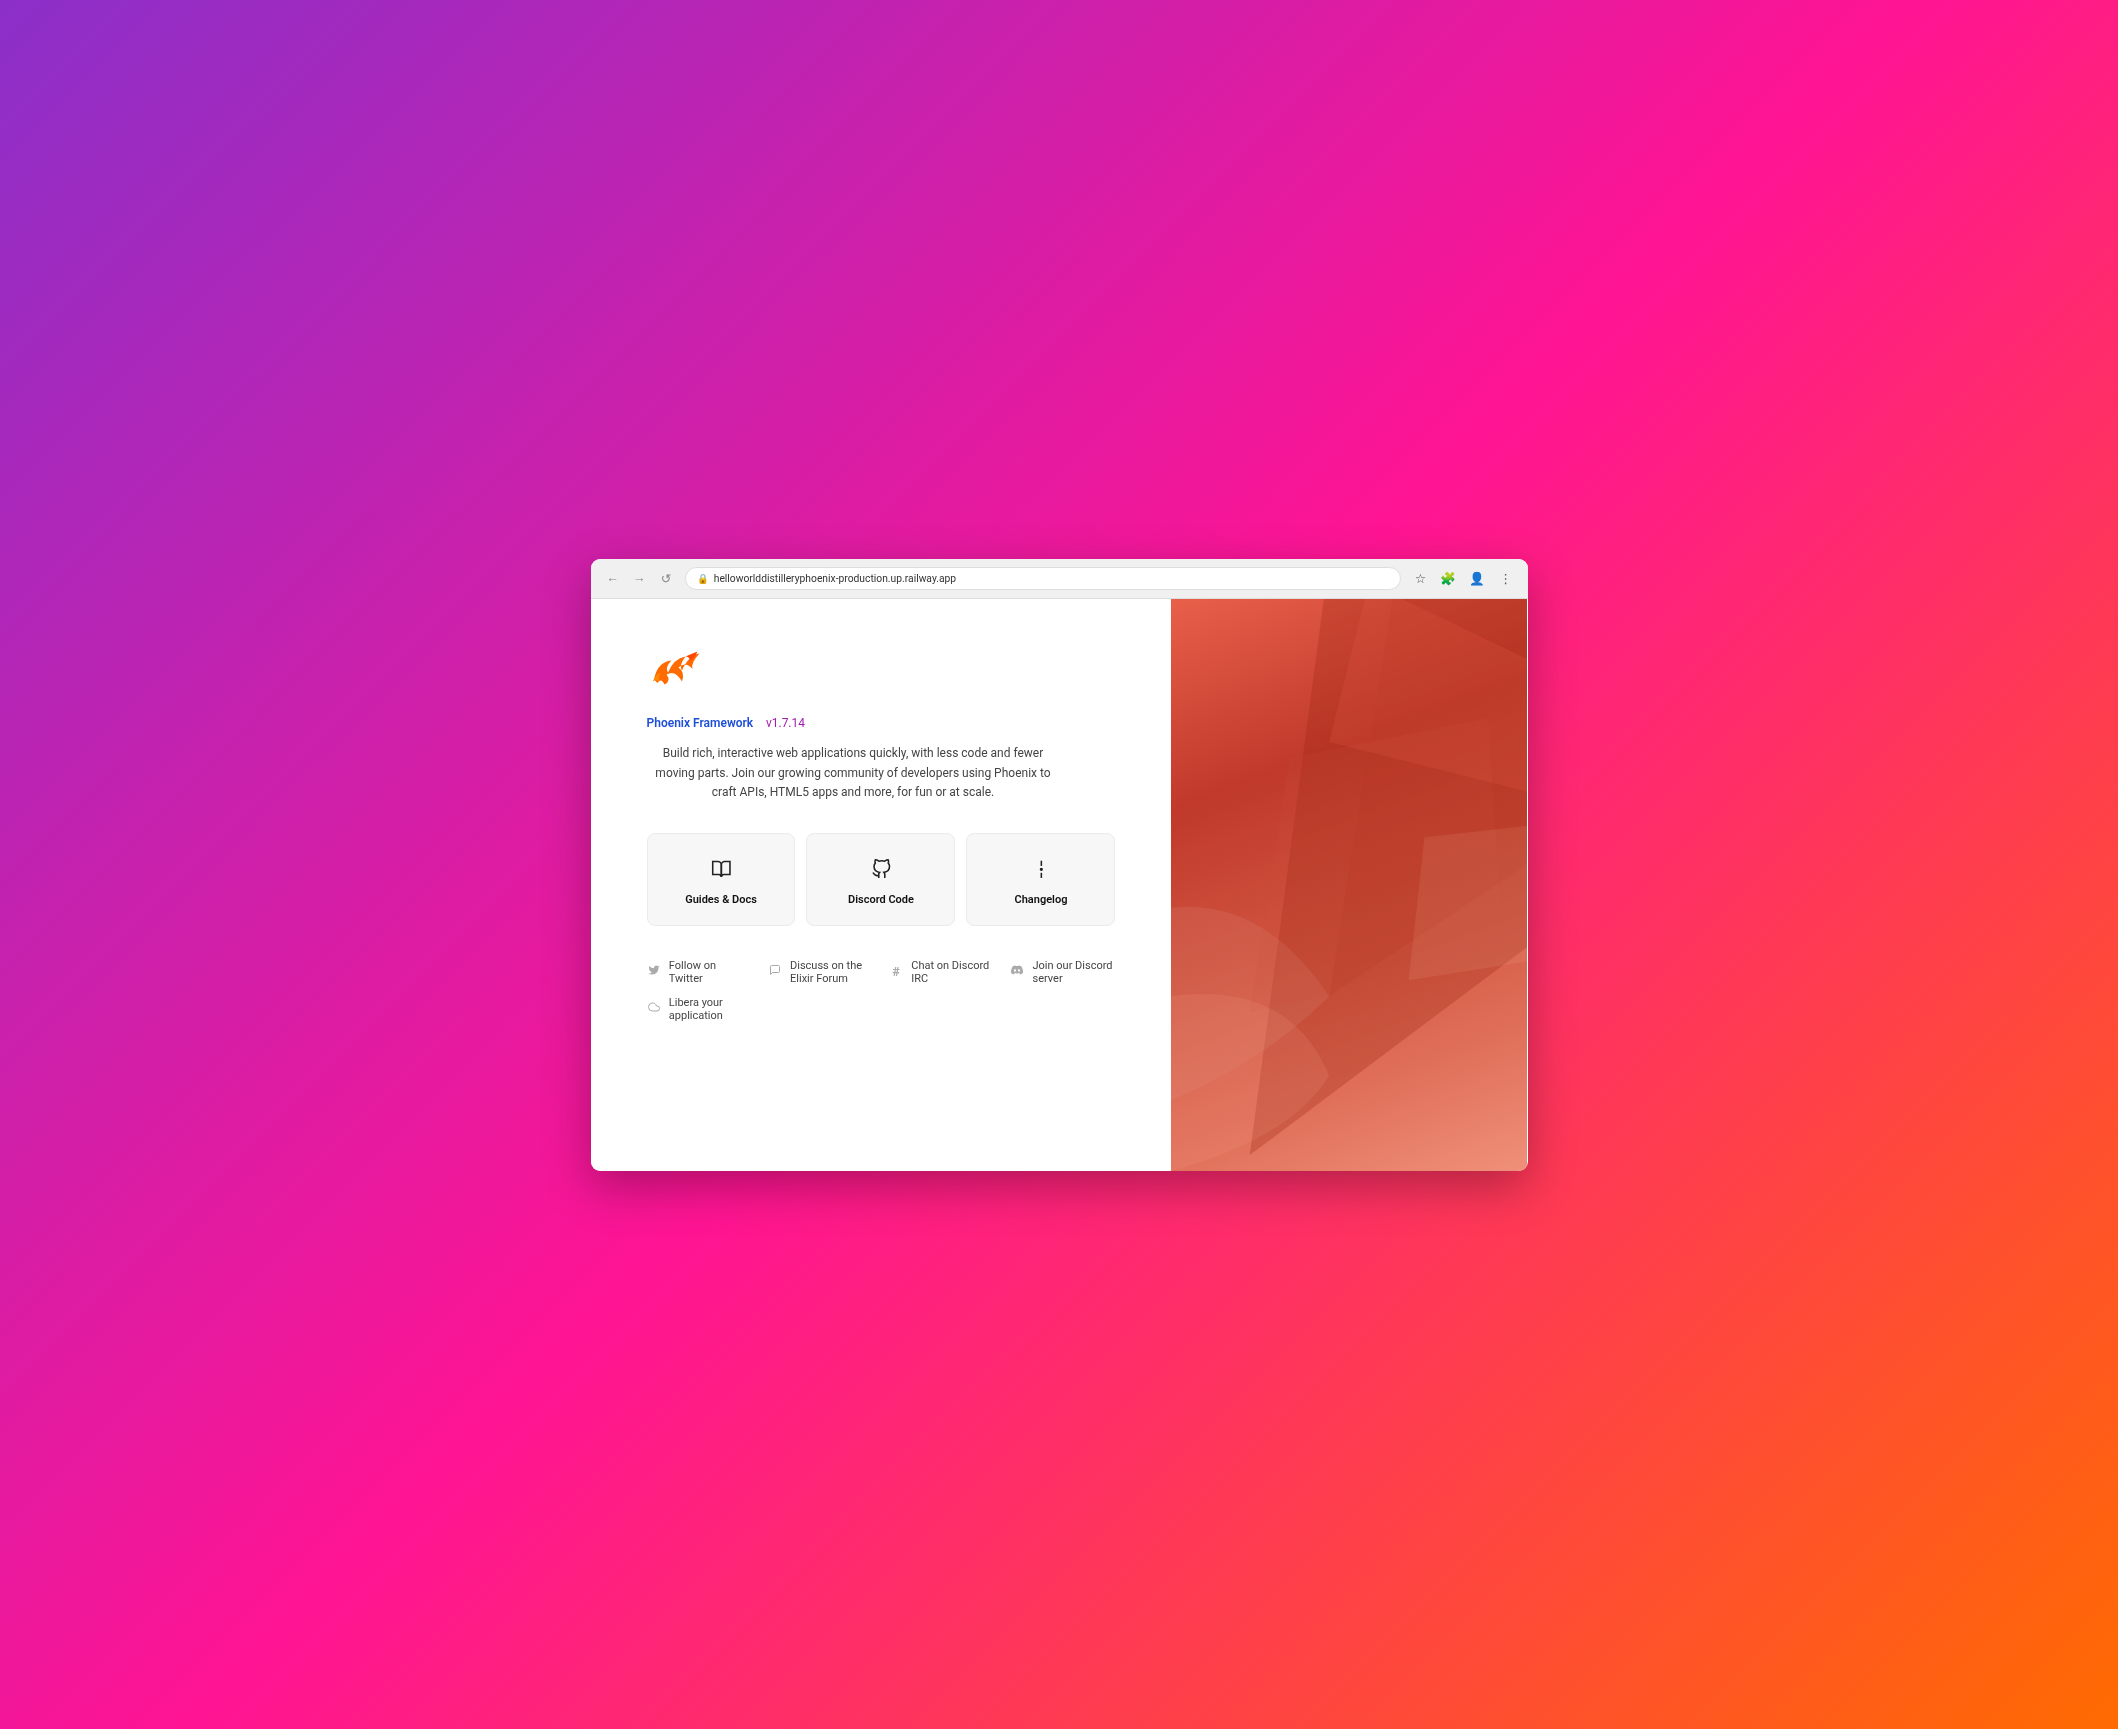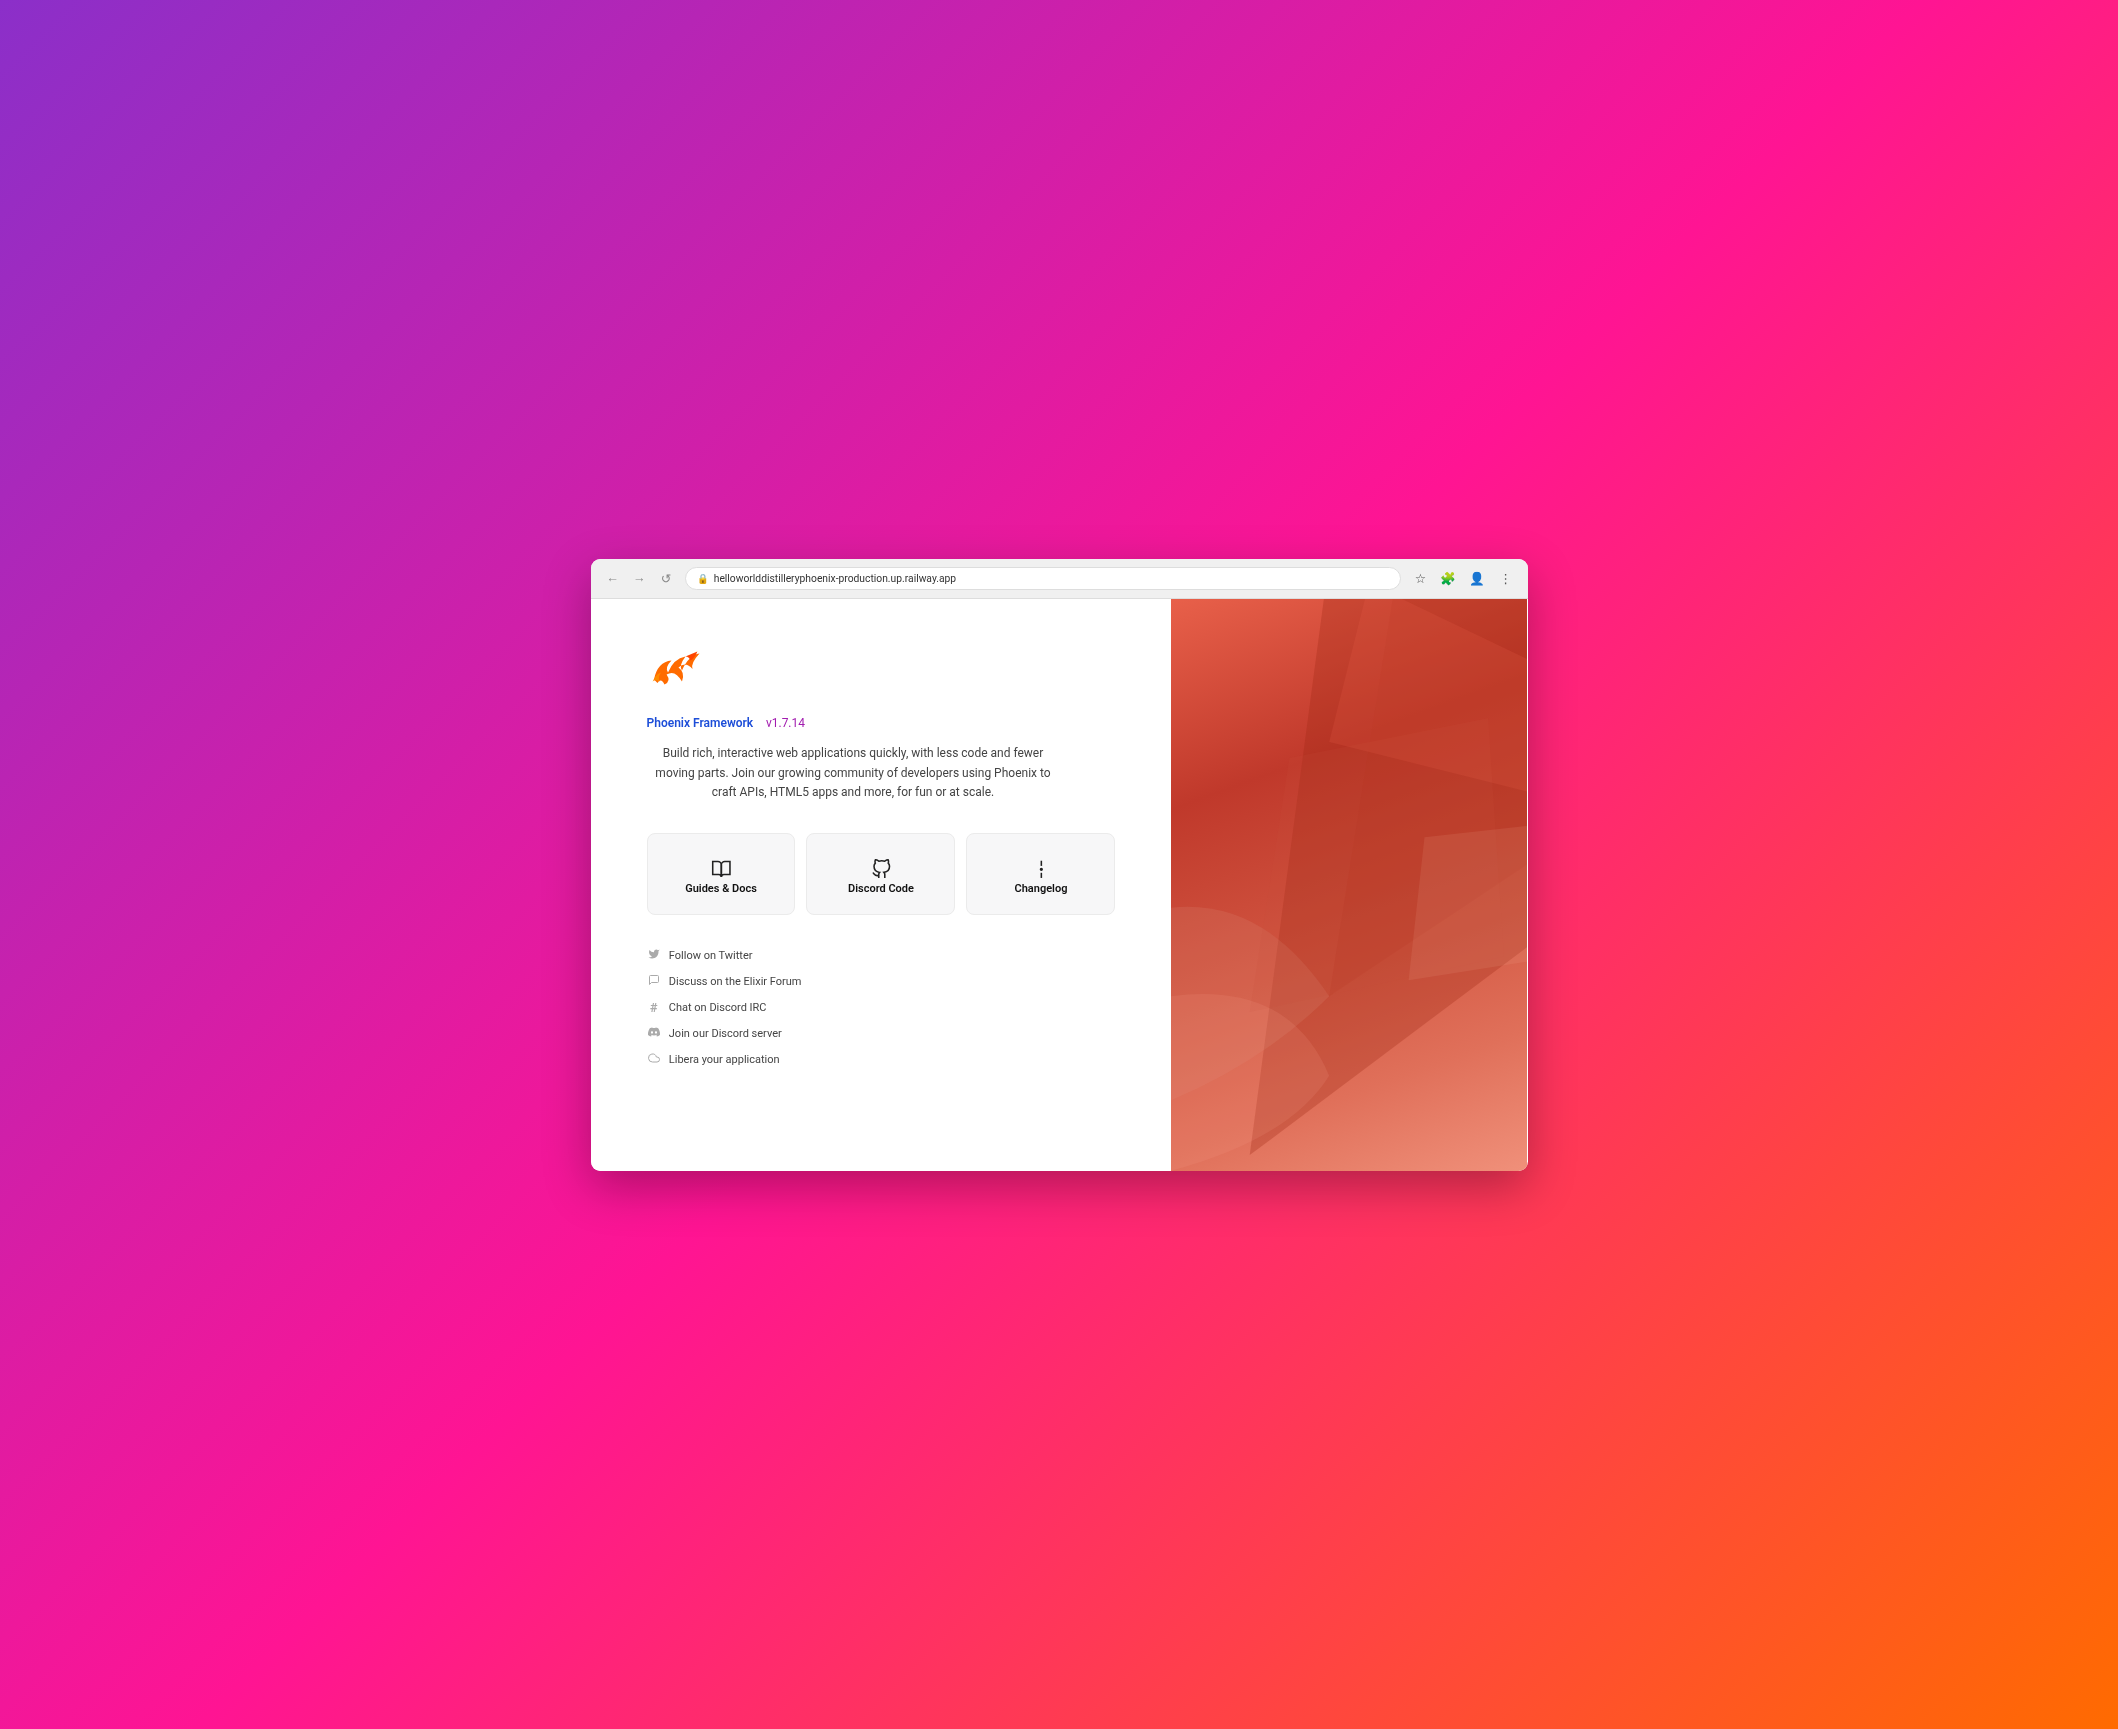--- a/index.html
+++ b/index.html
@@ -175,20 +175,21 @@
     }
 
     .card {
       flex: 1;
       background: #f7f7f8;
       border-radius: 8px;
       padding: 22px 16px 19px;
       display: flex;
       flex-direction: column;
       align-items: center;
+      gap: 11px;
       cursor: pointer;
       border: 0.8px solid #ebebeb;
       transition: box-shadow 0.2s;
     }
 
     .card-icon {
       font-size: 20.7px;
       color: #222;
       display: flex;
       align-items: center;
@@ -199,21 +200,21 @@
     .card-label {
       font-size: 11px;
       font-weight: 600;
       color: #111;
       text-align: center;
     }
 
     
     .links-grid {
       display: grid;
-      grid-template-columns: 1fr;
+      grid-template-columns: 1fr 1fr 1fr 1fr;
       row-gap: 11px;
       column-gap: 16px;
     }
 
     .link-item {
       display: flex;
       align-items: center;
       gap: 8px;
       cursor: pointer;
       text-decoration: none;

